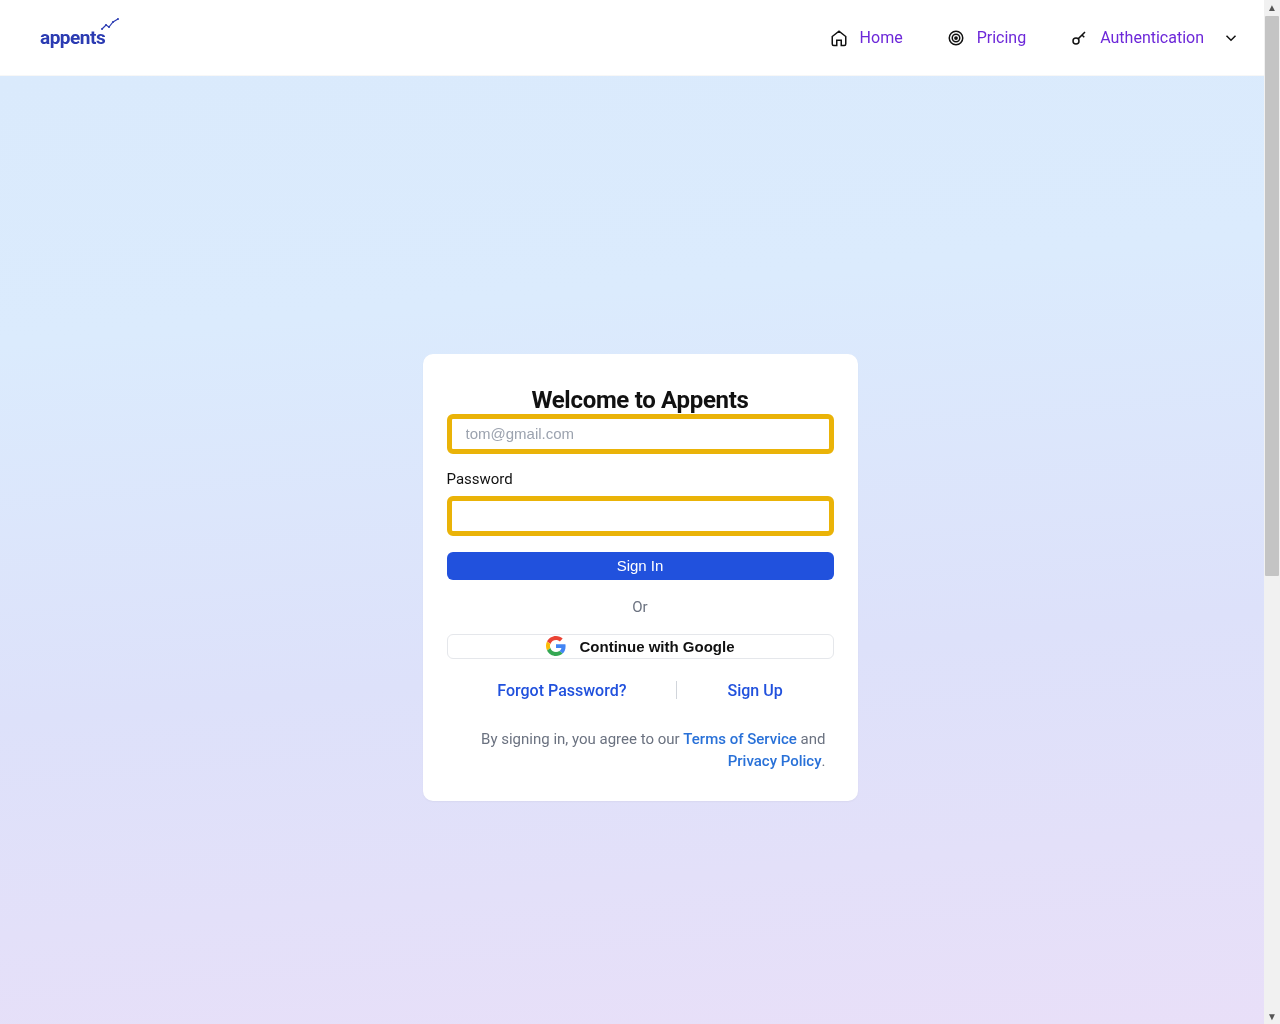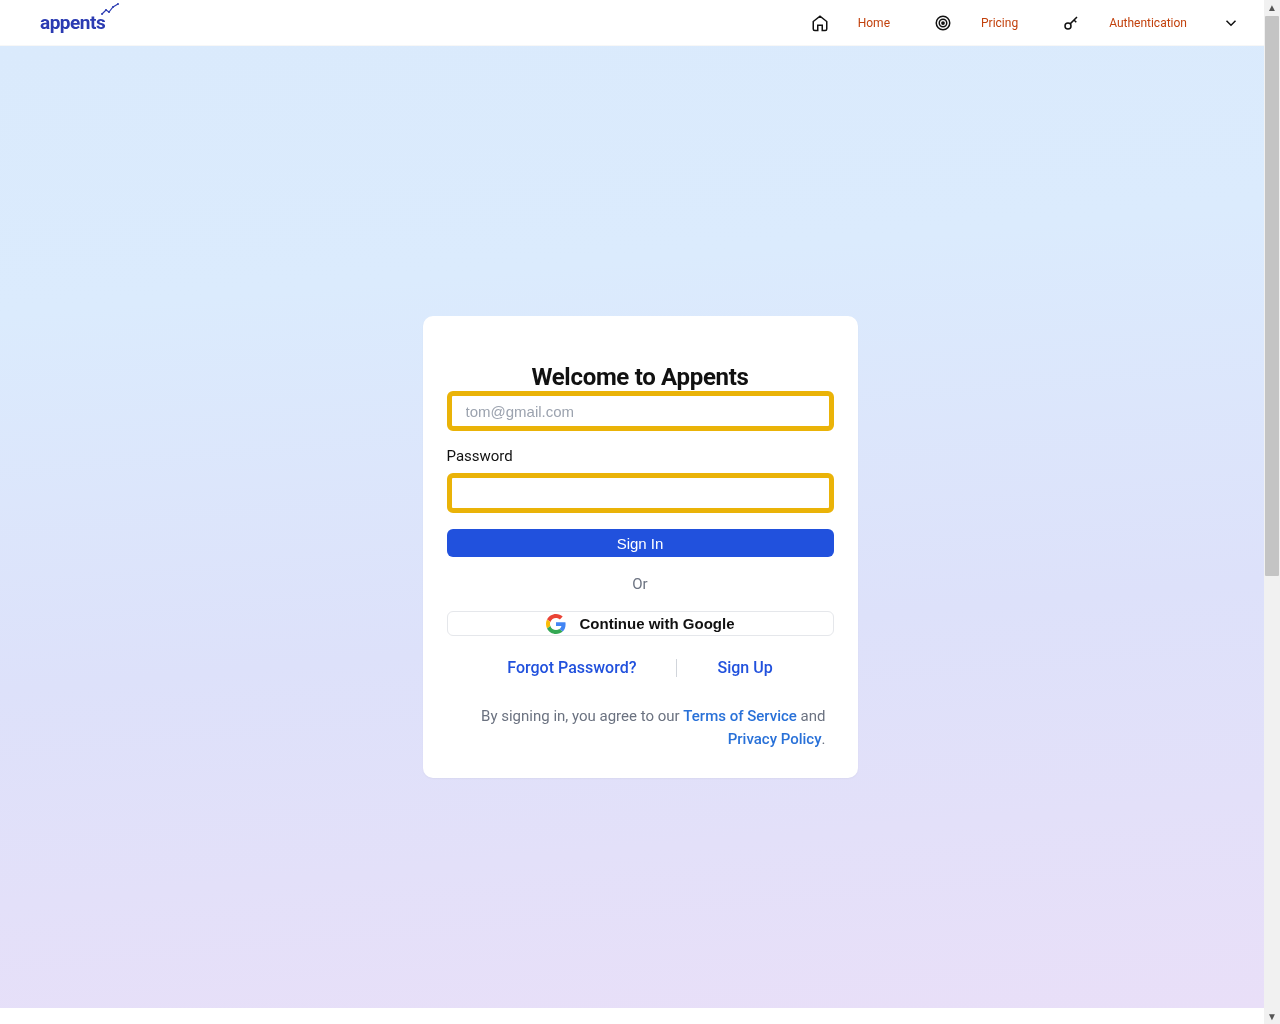--- a/index.html
+++ b/index.html
@@ -7,21 +7,21 @@
   font-family: -apple-system, BlinkMacSystemFont, "Segoe UI", Roboto, "Helvetica Neue", Arial, sans-serif;
   width: 1280px;
   height: 1024px;
   overflow: hidden;
   background: #fff;
   position: relative;
 }
 
 
 .header {
-  height: 46px;
+  height: 76px;
   background: #fff;
   display: flex;
   align-items: center;
   justify-content: space-between;
   padding: 0 40px;
   border-bottom: 1px solid rgba(0,0,0,0.03);
 }
 .logo {
   font-weight: 700;
   font-size: 19px;
@@ -35,23 +35,23 @@
   right: -14px;
 }
 .nav {
   display: flex;
   align-items: center;
   gap: 44px;
 }
 .nav-item {
   display: flex;
   align-items: center;
-  gap: 29px;
-  font-size: 12px;
-  color: #c2410c;
+  gap: 12px;
+  font-size: 16px;
+  color: #6d28d9;
   cursor: pointer;
 }
 .nav-item svg { width: 18px; height: 18px; }
 .chevron-down {
   margin-left: 6px;
 }
 
 
 .page {
   height: calc(1024px - 62px);
@@ -61,21 +61,21 @@
   justify-content: center;
   padding-top: 40px;
 }
 
 
 .card {
   width: 435px;
   background: #fff;
   border-radius: 10px;
   box-shadow: 0 1px 2px rgba(0,0,0,0.04);
-  padding: 47px 24px 24px;
+  padding: 32px 24px 24px;
 }
 .card h1 {
   font-size: 24px;
   font-weight: 700;
   text-align: center;
   color: #111;
   letter-spacing: -0.3px;
 }
 .subtitle {
   text-align: center;
@@ -130,21 +130,21 @@
   cursor: pointer;
   display: flex;
   align-items: center;
   justify-content: center;
   gap: 14px;
 }
 .links-row {
   display: flex;
   align-items: center;
   justify-content: center;
-  gap: 40px;
+  gap: 50px;
   margin-top: 22px;
   margin-bottom: 28px;
   position: relative;
 }
 .links-row .vline {
   width: 1px;
   height: 18px;
   background: #d1d5db;
 }
 .link {

